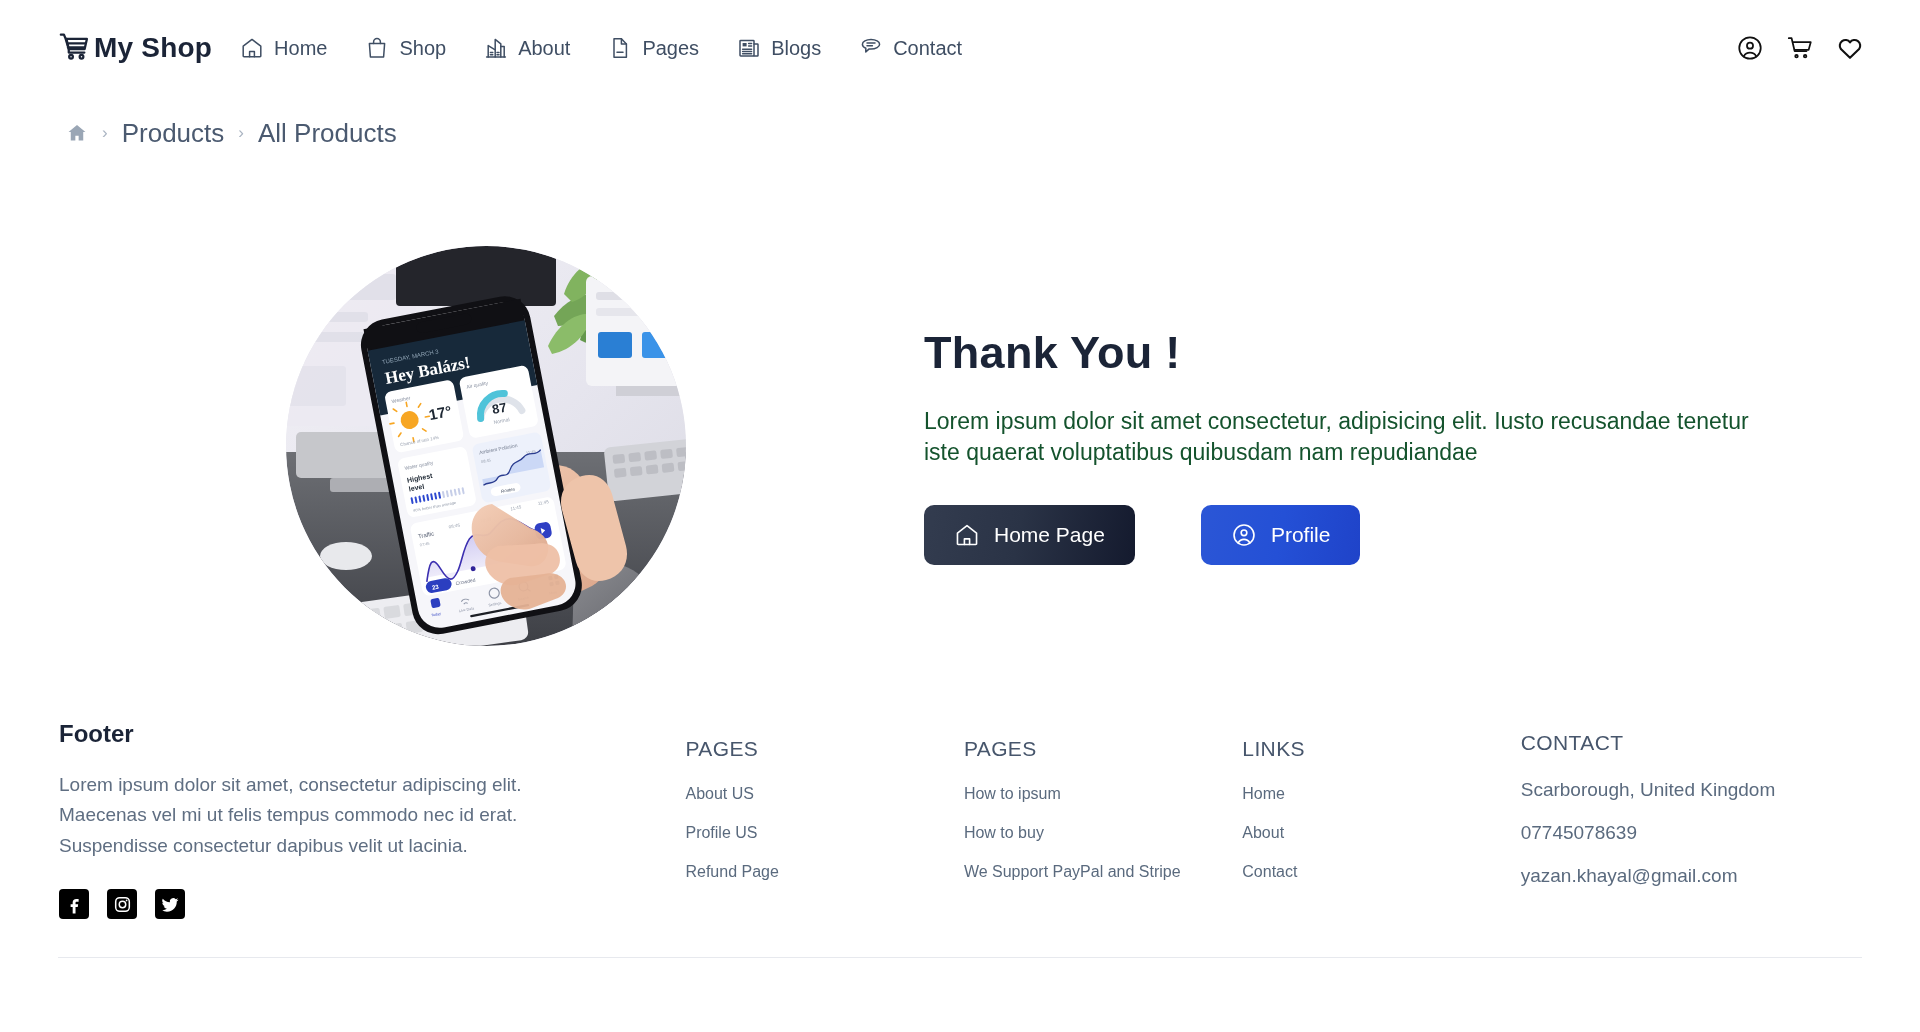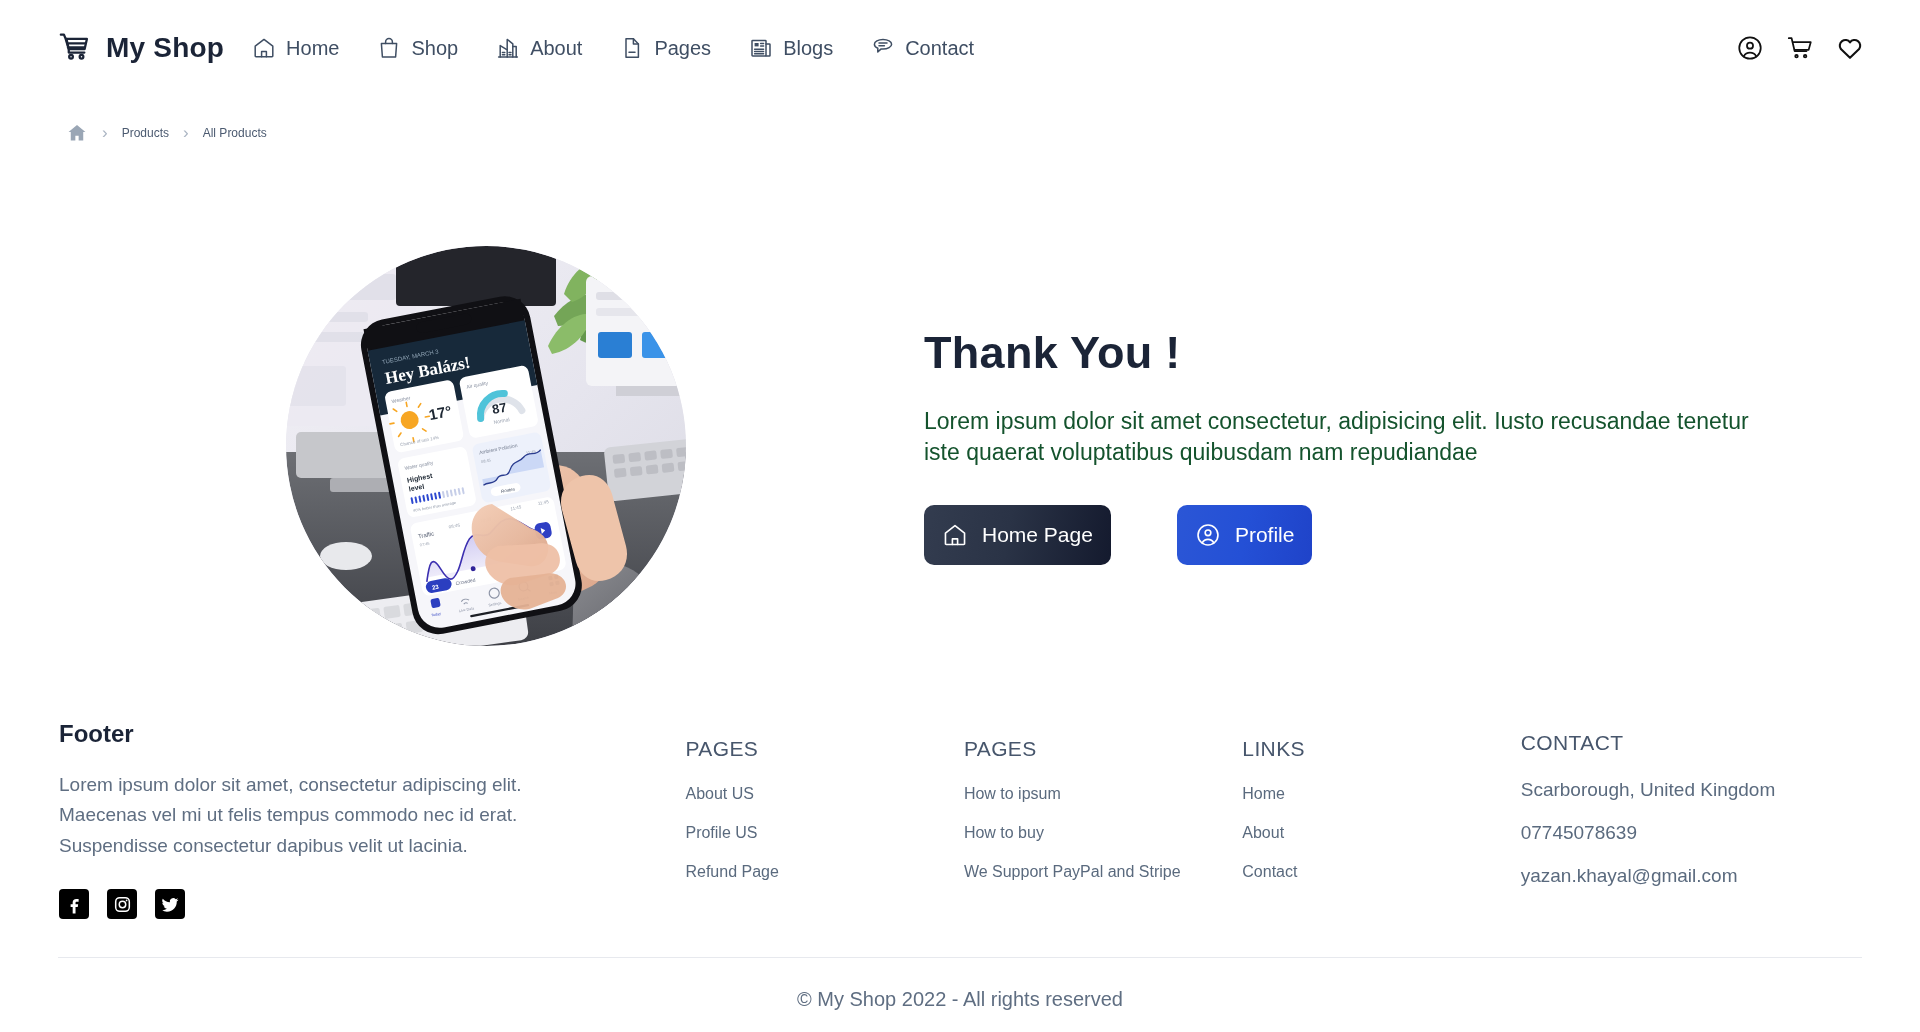--- a/index.html
+++ b/index.html
@@ -15,21 +15,21 @@
   .header {
     height: 96px;
     display: flex;
     align-items: center;
     padding: 0 56px 0 58px;
     background: #ffffff;
   }
   .logo-wrap {
     display: flex;
     align-items: center;
-    gap: 14px;
+    gap: 2px;
     margin-right: 28px;
   }
   .logo-text {
     font-size: 28px;
     font-weight: 700;
     color: #1b2437;
     letter-spacing: .2px;
     white-space: nowrap;
   }
   .nav {
@@ -57,21 +57,21 @@
 
   
   .breadcrumb {
     display: flex;
     align-items: center;
     gap: 14px;
     padding: 18px 0 0 66px;
     height: 56px;
   }
   .crumb {
-    font-size: 12px;
+    font-size: 26px;
     color: #4b5a70;
     cursor: pointer;
     white-space: nowrap;
   }
   .crumb-sep {
     color: #aab4c2;
     font-size: 17px;
     display: flex;
     align-items: center;
   }
@@ -122,21 +122,21 @@
   .btn {
     display: inline-flex;
     align-items: center;
     gap: 14px;
     border: none;
     border-radius: 10px;
     cursor: pointer;
     color: #ffffff;
     font-size: 21px;
     font-family: "Liberation Sans", sans-serif;
-    padding: 17px 18px;
+    padding: 17px 30px;
     white-space: nowrap;
   }
   .btn-dark { background: linear-gradient(100deg, #333c4f 0%, #2a3346 45%, #141a2e 100%); }
   .btn-blue { background: linear-gradient(100deg, #2b56d6 0%, #2450d6 50%, #1f43c9 100%); margin-left: 38px; }
   .btn .ico { display: flex; align-items: center; }
 
   
   .footer {
     padding: 0 56px;
     margin-top: 8px;
@@ -620,14 +620,13 @@
     <div class="fcol-contact">
       <div class="fcol-head">CONTACT</div>
       <div class="fcol-line">Scarborough, United Kingdom</div>
       <div class="fcol-line">07745078639</div>
       <div class="fcol-line">yazan.khayal@gmail.com</div>
     </div>
 
   </div>
 
   <div class="footer-divider"></div>
-  <div class="copyright">© My Shop 2022 - All rights reserved</div>
 </div>
 
 </body></html>

